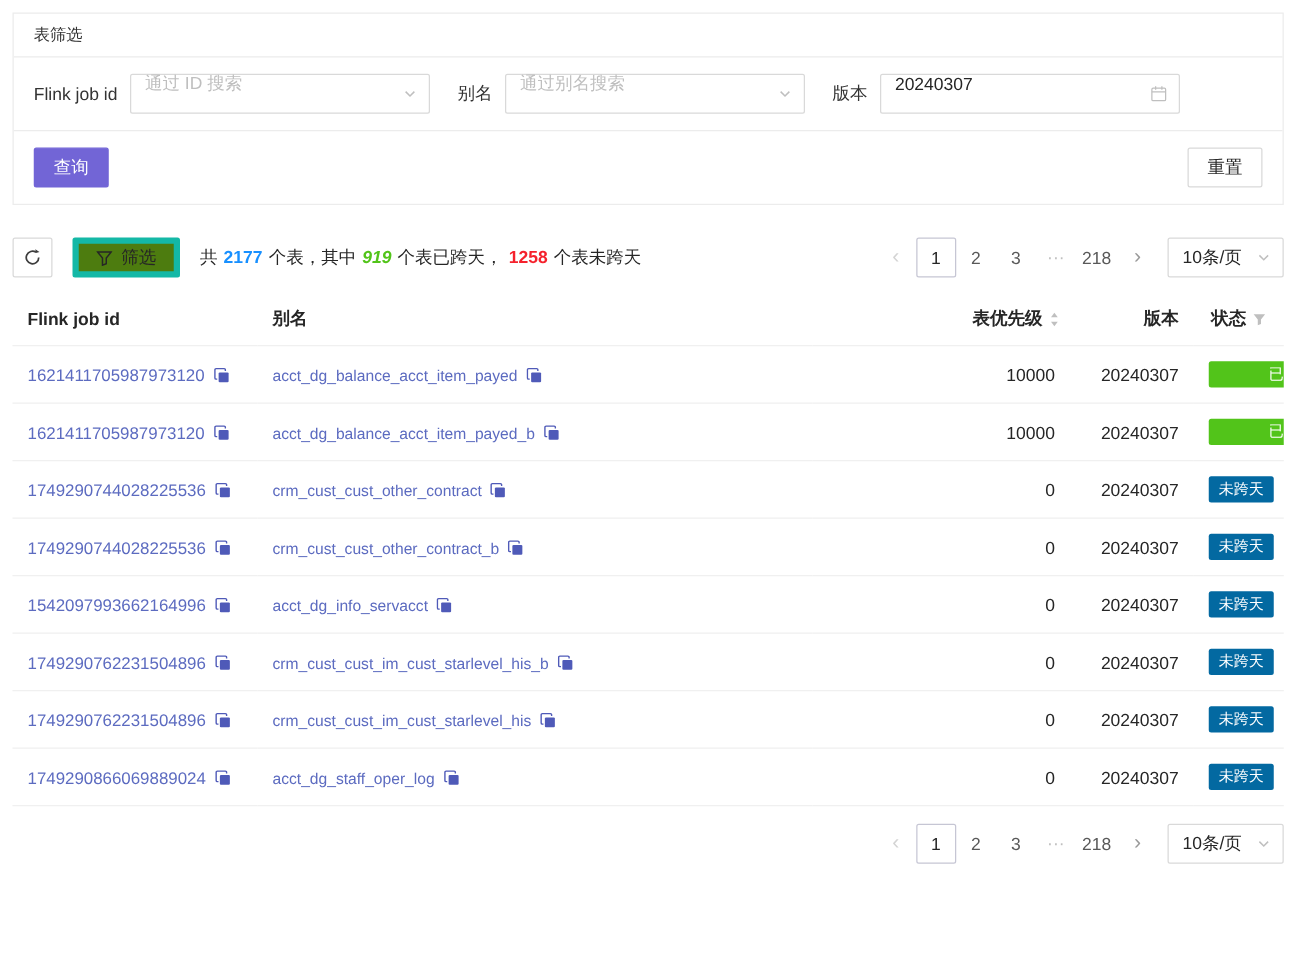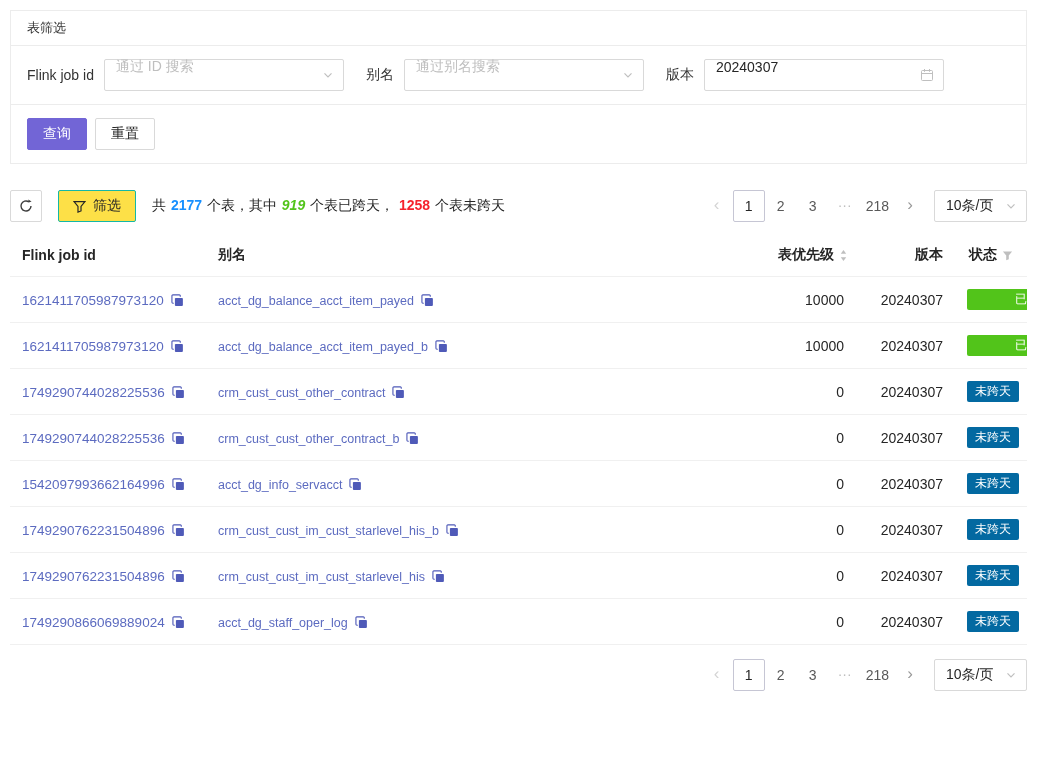--- a/index.html
+++ b/index.html
@@ -18,36 +18,36 @@
   .field .label { margin-right:10px; white-space:nowrap; color:#333; }
   .select, .date-input {
     position:relative; width:240px; height:32px;
     border:1px solid #d9d9d9; border-radius:2px; background:#fff;
     display:flex; align-items:center; padding:0 30px 16px 11px;
     cursor:pointer;
   }
   .select .placeholder { color:#bfbfbf; white-space:nowrap; overflow:hidden; }
   .suffix { position:absolute; right:9px; top:50%; transform:translateY(-50%); color:#bfbfbf; display:flex; align-items:center; }
   .date-input .date-value { color:#262626; }
-  .card-footer { display:flex; justify-content:flex-start; gap:8px; border-top:1px solid #ececec; padding:13px 16px; }
+  .card-footer { display:flex; justify-content:space-between; gap:27px; border-top:1px solid #ececec; padding:13px 16px; }
   .btn {
     height:32px; padding:0 15px; font-size:14px; font-family:inherit;
     border:1px solid #d9d9d9; border-radius:2px; background:#fff; color:#262626; cursor:pointer;
   }
   .btn-primary { background:#7265d6; border-color:#7265d6; color:#fff; }
 
   
   .toolbar { display:flex; align-items:center; margin:26px 10px 12px; }
   .icon-btn {
     width:32px; height:32px; border:1px solid #d9d9d9; border-radius:2px; background:#fff;
     display:flex; align-items:center; justify-content:center; cursor:pointer; color:#3d3d3d; margin-right:16px;
   }
   .filter-toggle {
     height:32px; display:flex; align-items:center; gap:7px; padding:0 14px;
-    border:1px solid #14b8a6; border-radius:2px; background:#fde047; color:#262626;
+    border:5px solid #14b8a6; border-radius:2px; background:#4d7c0f; color:#262626;
     font-size:14px; font-family:inherit; cursor:pointer;
   }
   .summary { margin-left:16px; white-space:nowrap; }
   .summary .num { font-weight:700; margin:0 1px; }
   .num-total { color:#1890ff; }
   .num-green { color:#52c41a;font-style:italic; }
   .num-red   { color:#f5222d; }
 
   
   .pagination { display:flex; align-items:center; }

